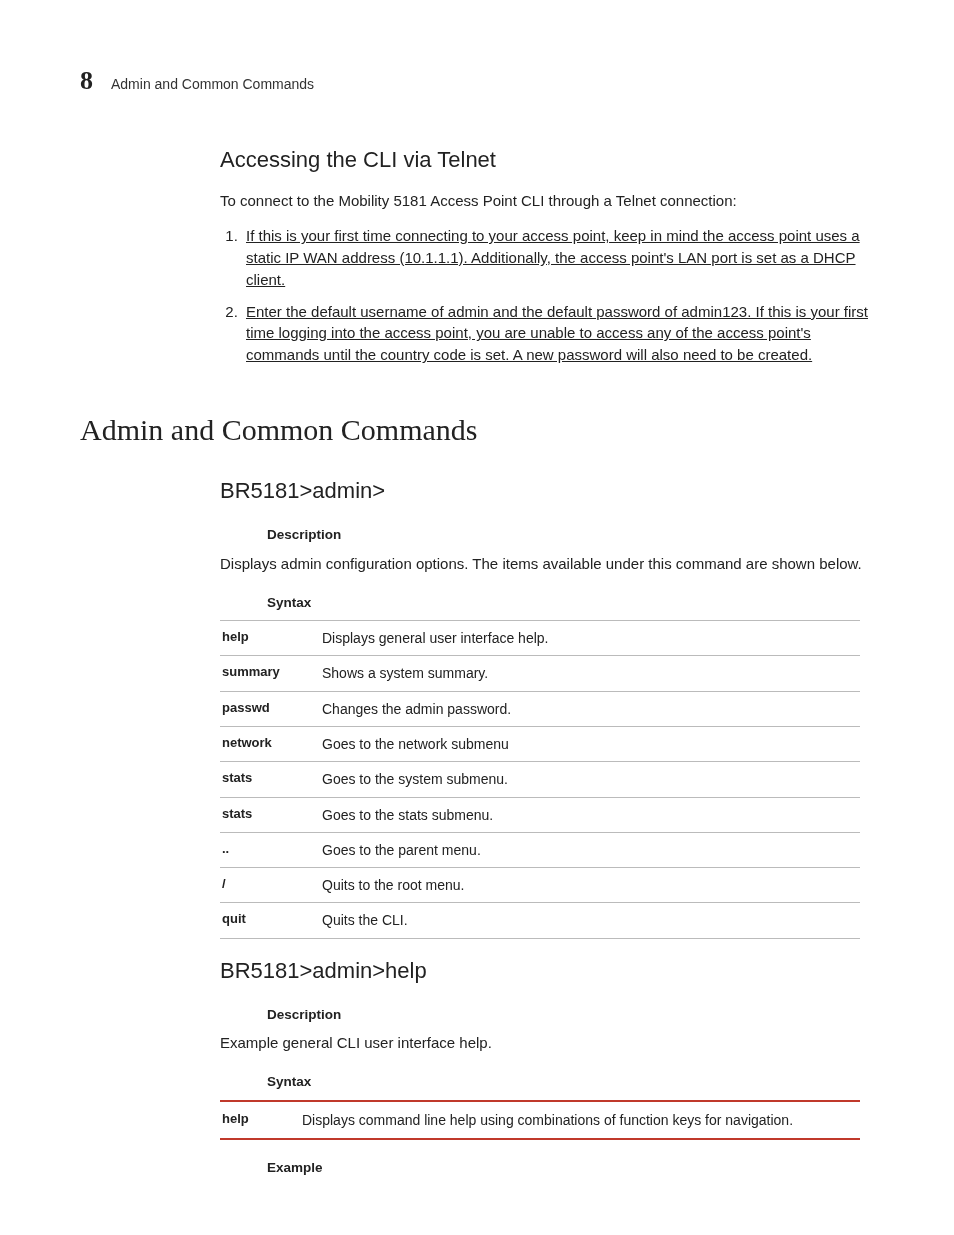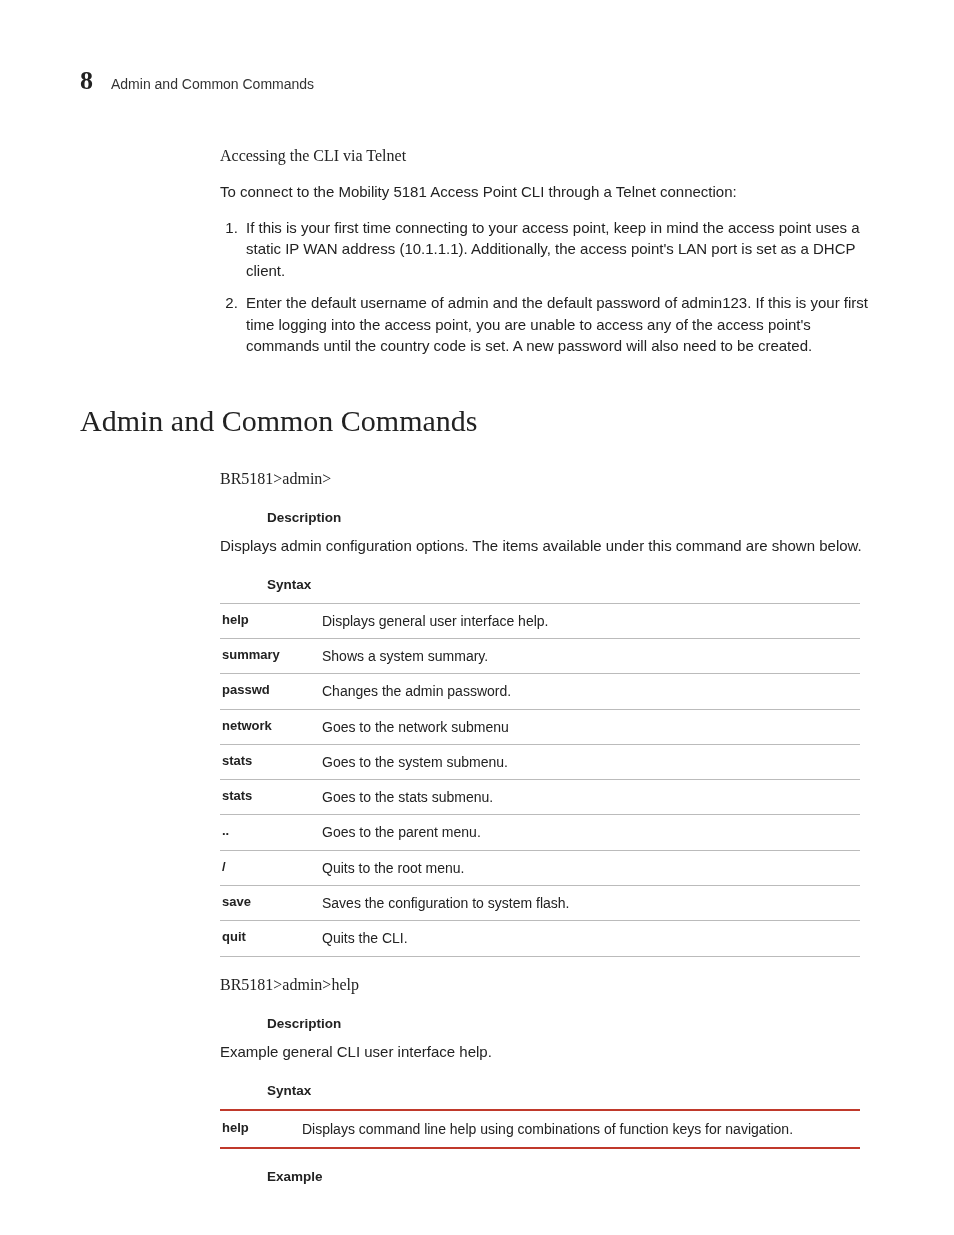--- a/index.html
+++ b/index.html
@@ -33,34 +33,35 @@
     font-size: 14px;
     color: #333;
   }
   h1.big {
     font-family: Georgia, "Times New Roman", serif;
     font-weight: 400;
     font-size: 30px;
     margin: 42px 0 24px 0;
   }
   h2.section {
-    font-family: Liberation Serif, serif;
+    font-family: Liberation Sans, sans-serif;
     font-weight: 400;
-    font-size: 16px;
+    font-size: 22px;
     margin: 0 0 14px 0;
   }
   .indent-block {
     margin-left: 140px;
   }
   p.body {
     margin: 0 0 14px 0;
   }
   ol.steps {
     margin: 8px 0 14px 0;
     padding-left: 22px;
+    text-decoration: underline;
   }
   ol.steps li {
     margin-bottom: 10px;
     padding-left: 4px;
   }
   .label {
     font-family: Arial, sans-serif;
     font-weight: 700;
     font-size: 13.5px;
     margin: 18px 0 8px 0;
@@ -171,24 +172,20 @@
             <td class="cmd">stats</td>
             <td>Goes to the stats submenu.</td>
           </tr>
       <tr>
             <td class="cmd">..</td>
             <td>Goes to the parent menu.</td>
           </tr>
       <tr>
             <td class="cmd">/</td>
             <td>Quits to the root menu.</td>
-          </tr>
-      <tr>
-            <td class="cmd">save</td>
-            <td>Saves the configuration to system flash.</td>
           </tr>
       <tr>
             <td class="cmd">quit</td>
             <td>Quits the CLI.</td>
           </tr>
     </tbody>
       </table>
   </div>
 
   <div class="indent-block" style="margin-top:16px">

